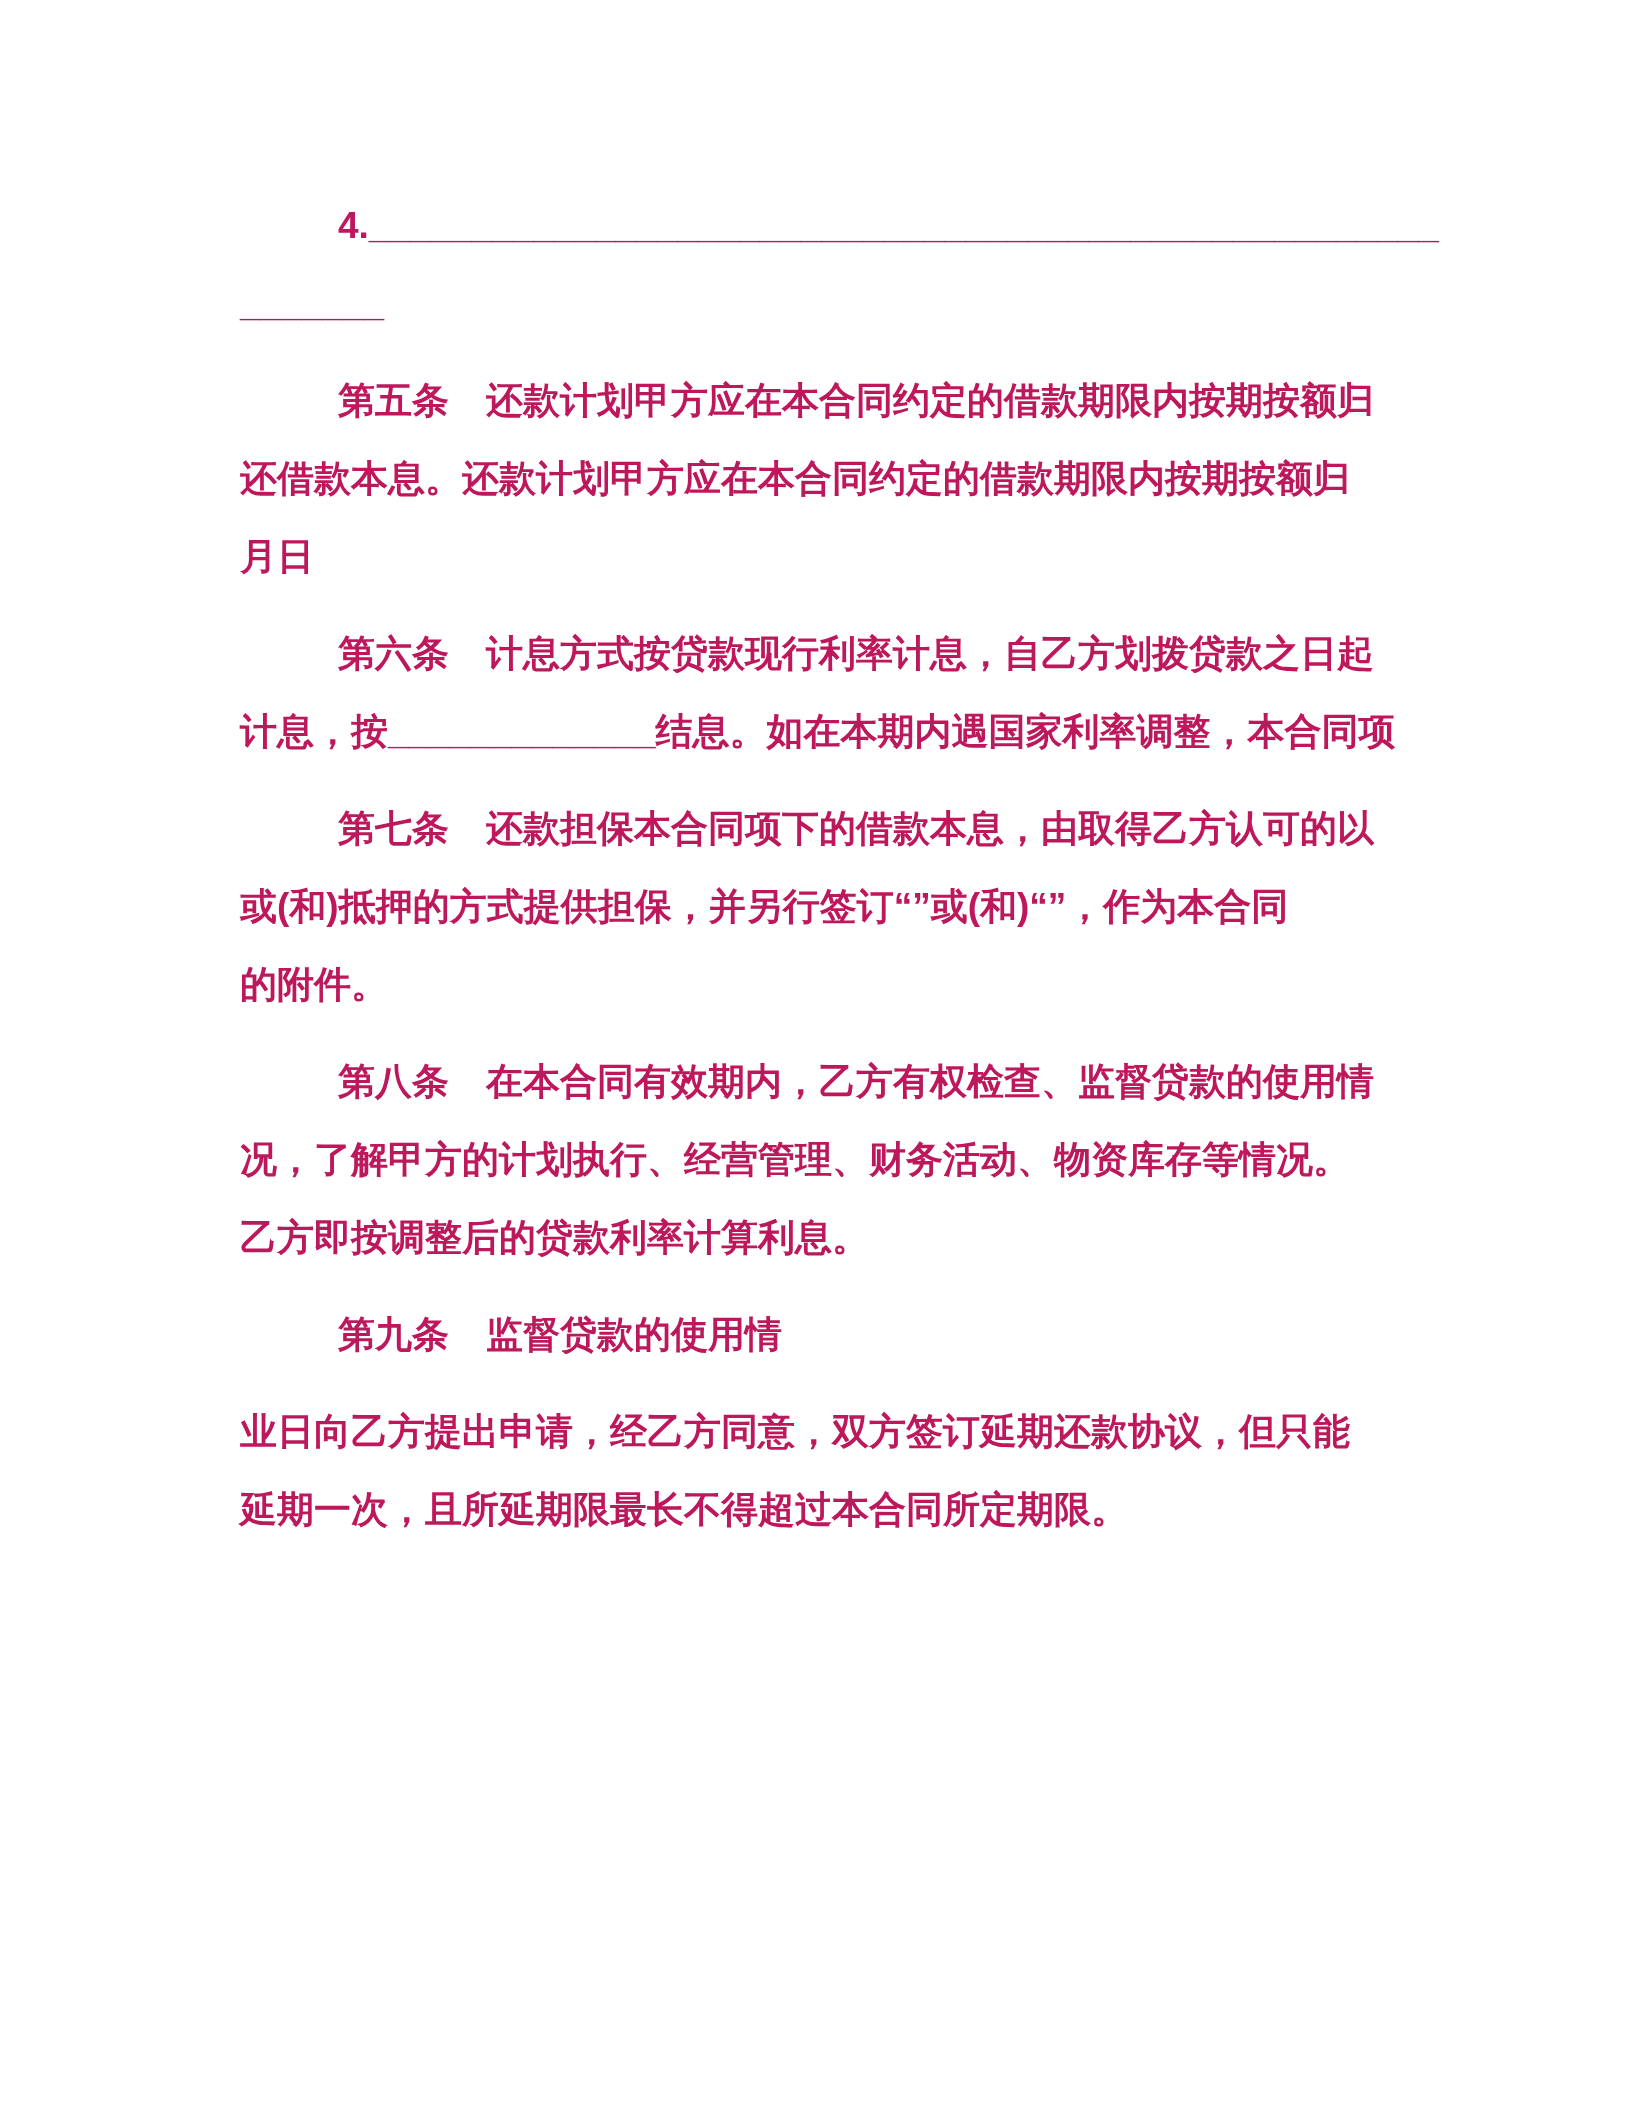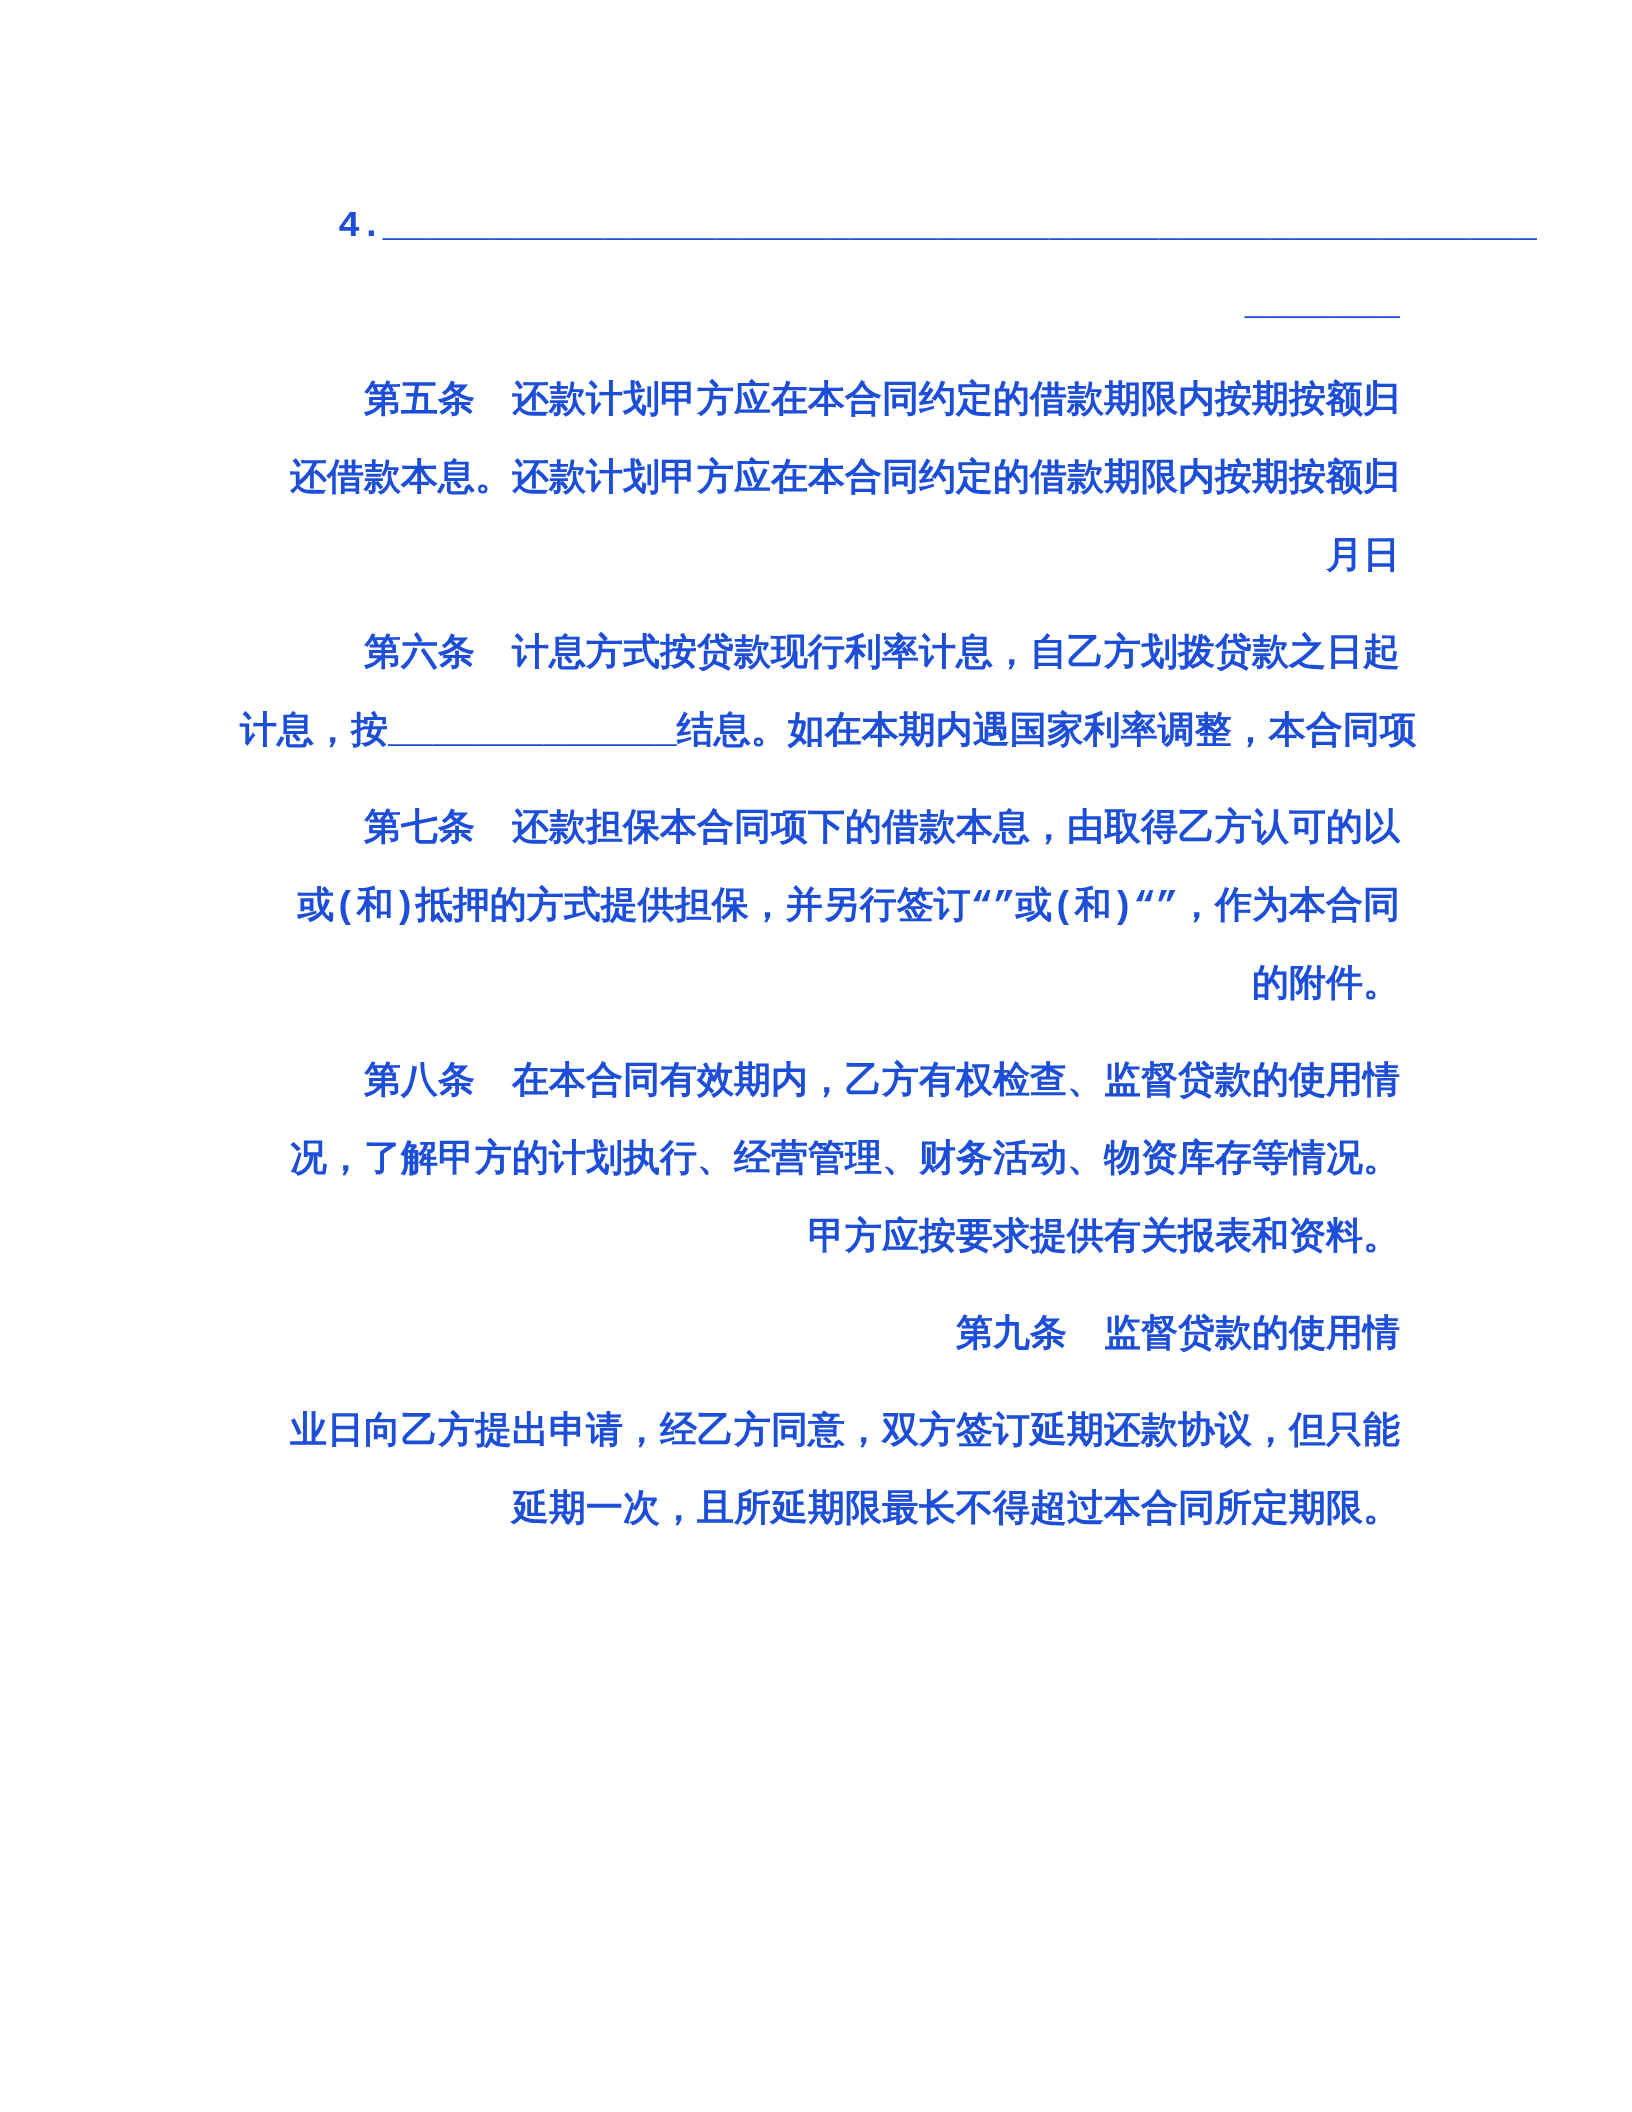--- a/index.html
+++ b/index.html
@@ -6,24 +6,23 @@
     margin: 0;
     padding: 0;
     background: #ffffff;
   }
   .page {
     position: relative;
     width: 1632px;
     height: 2112px;
     background: #ffffff;
     overflow: hidden;
-    font-family: Liberation Mono, monospace;
+    font-family: Liberation Sans, sans-serif;
     font-weight: 700;
-    color: #1d4ed8;
-    text-align: right;
+    color: #be185d;
   }
   .content {
     position: absolute;
     left: 240px;
     top: 187px;
     width: 1160px;
     font-size: 37px;
   }
   .para {
     margin: 0 0 19px 0;
@@ -66,21 +65,21 @@
 
     <div class="para">
       <div class="line fl">第七条　还款担保本合同项下的借款本息，由取得乙方认可的以</div>
       <div class="line">或(和)抵押的方式提供担保，并另行签订“”或(和)“”，作为本合同</div>
       <div class="line">的附件。</div>
     </div>
 
     <div class="para">
       <div class="line fl">第八条　在本合同有效期内，乙方有权检查、监督贷款的使用情</div>
       <div class="line">况，了解甲方的计划执行、经营管理、财务活动、物资库存等情况。</div>
-      <div class="line">甲方应按要求提供有关报表和资料。</div>
+      <div class="line">乙方即按调整后的贷款利率计算利息。</div>
     </div>
 
     <div class="para">
       <div class="line fl">第九条　监督贷款的使用情</div>
     </div>
 
 
     <div class="para">
       <div class="line">业日向乙方提出申请，经乙方同意，双方签订延期还款协议，但只能</div>
       <div class="line">延期一次，且所延期限最长不得超过本合同所定期限。</div>

